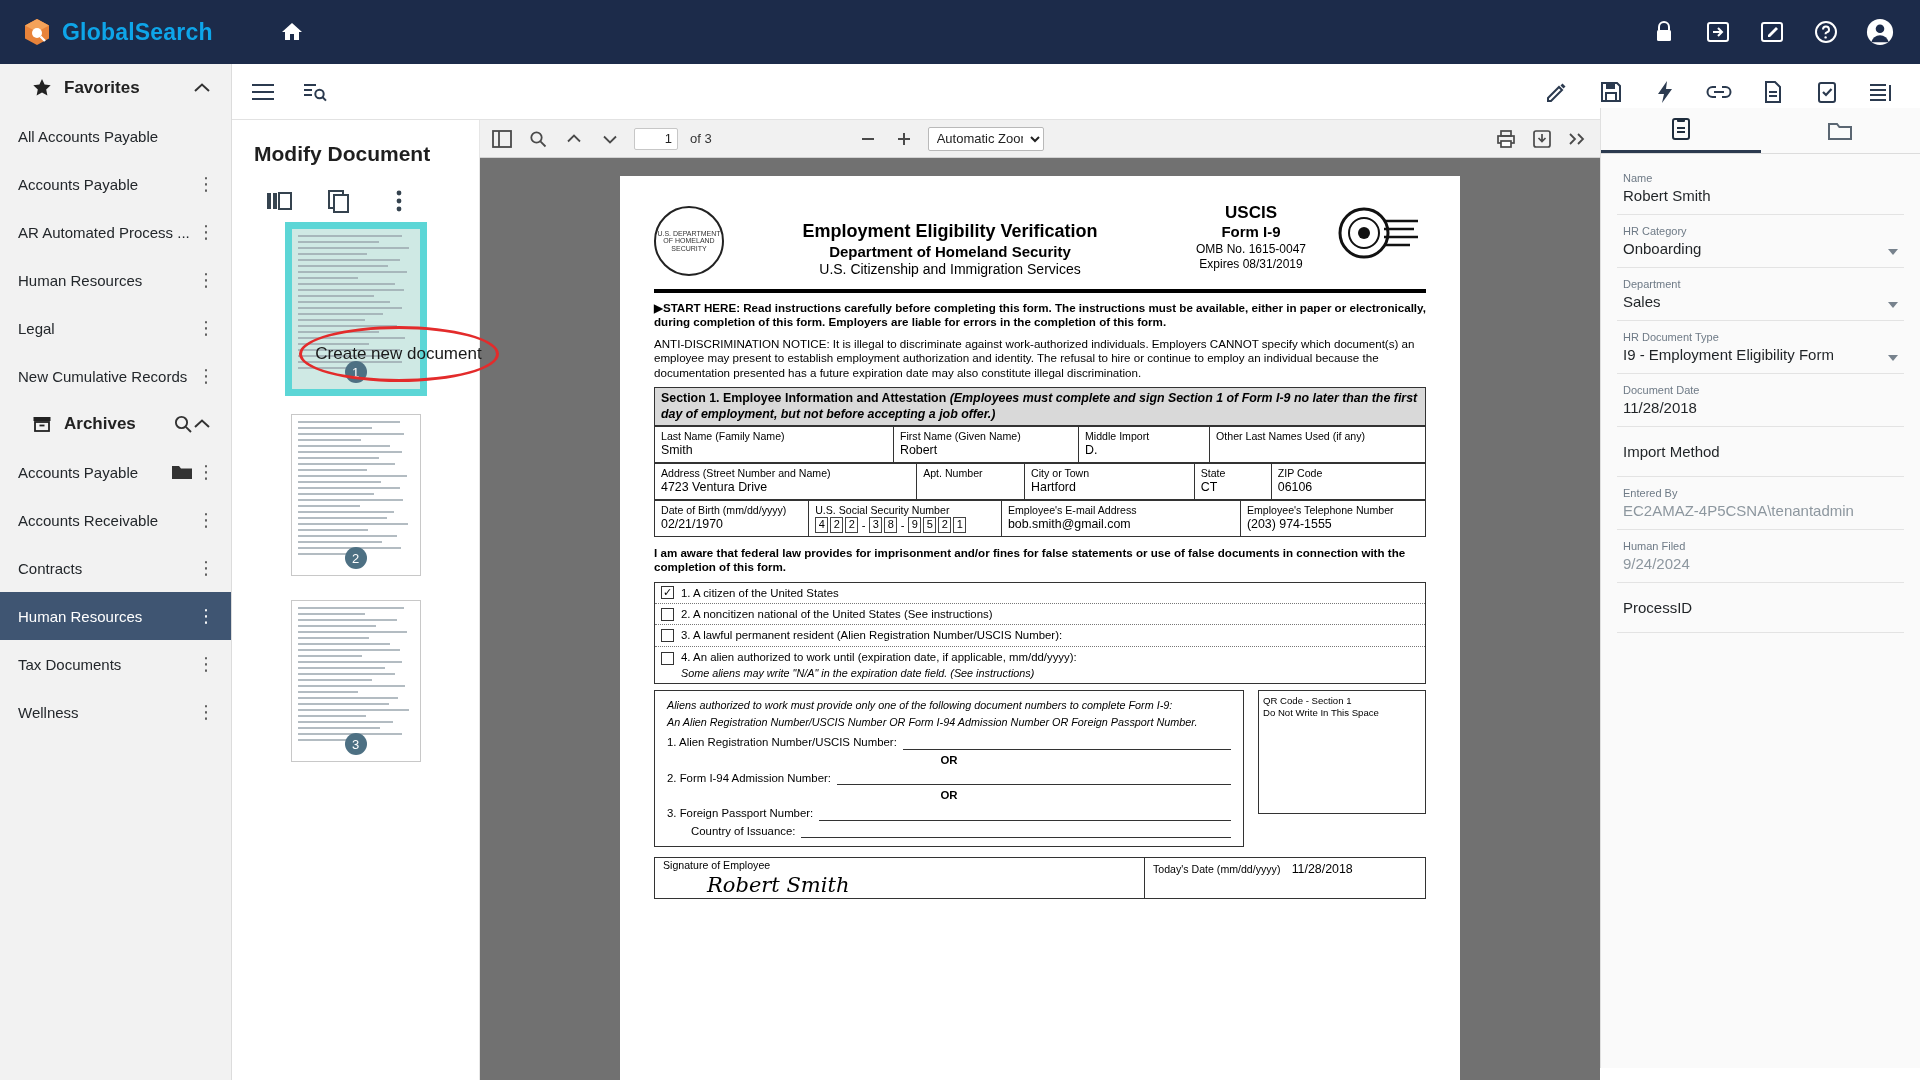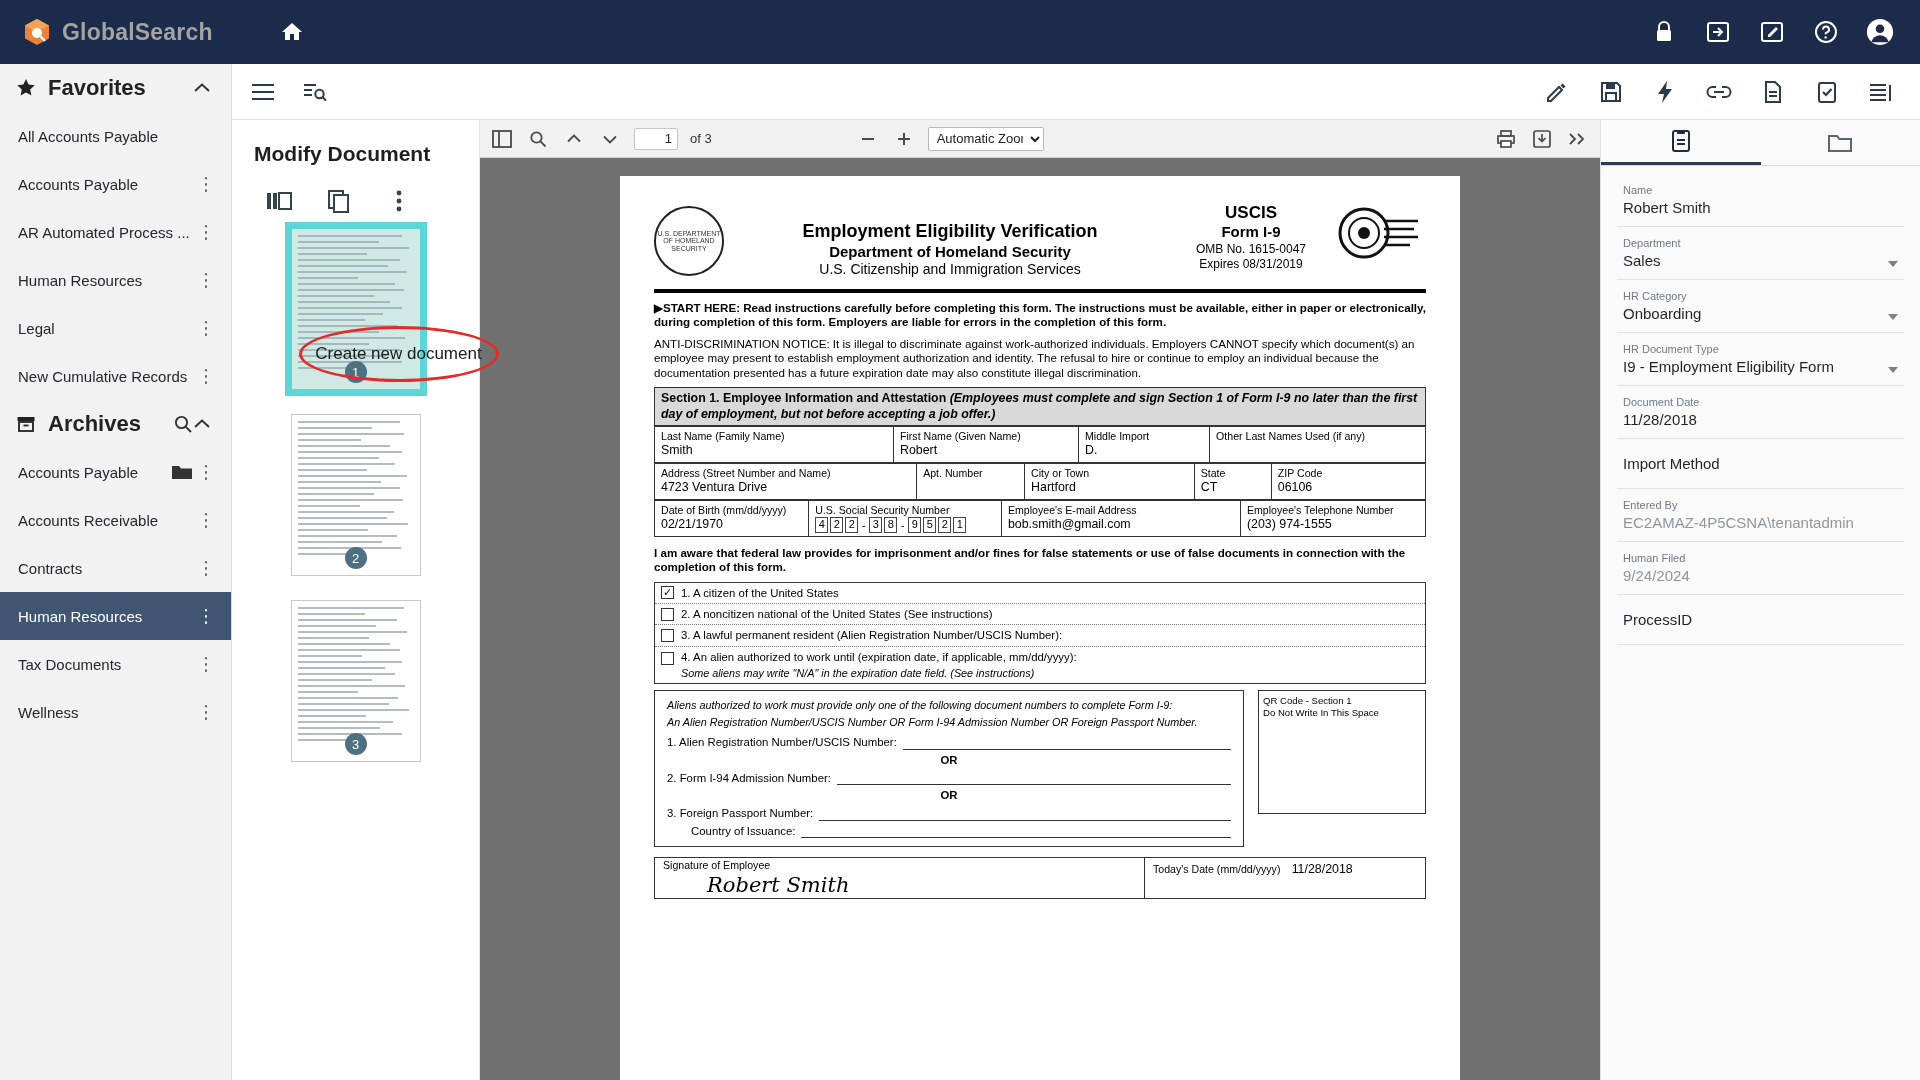--- a/index.html
+++ b/index.html
@@ -12,34 +12,34 @@
   }
   #app { position: relative; width: 1920px; height: 1080px; }
 
   
   .topbar {
     position: absolute; top: 0; left: 0; width: 1920px; height: 64px;
     background: #1c2b4a; display: flex; align-items: center;
   }
   .brand { display: flex; align-items: center; gap: 10px; padding-left: 22px; width: 232px; }
   .brand-logo { width: 30px; height: 30px; position: relative; }
-  .brand-text { color: #a3a3a3; font-size: 23px; font-weight: bold; letter-spacing: .2px; }
+  .brand-text { color: #0ea5e9; font-size: 23px; font-weight: bold; letter-spacing: .2px; }
   .top-home { margin-left: 40px; display: flex; align-items: center; justify-content: center;
               width: 40px; height: 40px; cursor: pointer; }
   .top-right { margin-left: auto; display: flex; align-items: center; gap: 26px; padding-right: 26px; }
   .top-icon { width: 28px; height: 28px; display: flex; align-items: center; justify-content: center; cursor: pointer; }
 
   
   .sidebar {
     position: absolute; top: 64px; left: 0; width: 232px; height: 1016px;
     background: #f2f2f2; border-right: 1px solid #dcdcdc; overflow: hidden;
   }
   .side-section {
     display: flex; align-items: center; height: 48px; padding: 0 16px;
-    font-size: 22px; color: #222; font-weight: bold; cursor: pointer;
+    font-size: 17px; color: #222; font-weight: bold; cursor: pointer; margin-left: 16px;
   }
   .side-section .sec-ico { width: 26px; display: flex; align-items: center; }
   .side-section .sec-label { flex: 1; padding-left: 6px; }
   .side-section .sec-chev { width: 22px; text-align: center; color: #333; }
   .side-item {
     display: flex; align-items: center; height: 48px; padding: 0 14px 0 18px;
     font-size: 15px; color: #23272b; cursor: pointer;
   }
   .side-item .it-label { flex: 1; }
   .side-item .it-folder { width: 26px; display: flex; align-items: center; justify-content: center; }
@@ -165,21 +165,21 @@
   .uline { flex: 1; border-bottom: 1px solid #333; height: 12px; }
   .qr-box { border: 1px solid #333; width: 168px; height: 124px; padding: 4px; font-size: 9.6px; }
 
   .sig-row { display: flex; border: 1px solid #333; margin-top: 10px; }
   .sig-l { flex: 1; border-right: 1px solid #333; padding: 0 8px; }
   .sig-r { width: 280px; padding: 4px 8px; }
   .sig-name { font-family: "DejaVu Serif", serif; font-style: italic; font-size: 21px; padding-left: 44px; }
 
   
   .metapanel {
-    position: absolute; top: 120px; left: 1600px; width: 320px; height: 960px;
+    position: absolute; top: 108px; left: 1600px; width: 320px; height: 960px;
     background: #fafafa; border-left: 1px solid #e0e0e0;
   }
   .meta-tabs { display: flex; height: 46px; border-bottom: 1px solid #dcdcdc; background: #fafafa; }
   .meta-tab { flex: 1; display: flex; align-items: center; justify-content: center; cursor: pointer; color: #5a6672; }
   .meta-tab.active { color: #1f2d3d; border-bottom: 3px solid #2b3a4f; }
   .fields { padding: 8px 0 0 0; }
   .field { margin: 0 16px; padding: 10px 6px 8px 6px; border-bottom: 1px solid #e3e3e3; position: relative; }
   .field .flabel { font-size: 11px; color: #6e7a86; margin-bottom: 3px; }
   .field .fvalue { font-size: 15px; color: #1f2326; min-height: 19px; }
   .field.disabled .fvalue { color: #8d979f; }
@@ -809,27 +809,27 @@
           </svg>
       </div>
     </div>
 
     <div class="fields">
       <div class="field">
         <div class="flabel">Name</div>
         <div class="fvalue">Robert Smith</div>
       </div>
       <div class="field">
+        <div class="flabel">HR Category</div>
+        <div class="fvalue">Onboarding</div>
+        <span class="caret"></span>
+      </div>
+      <div class="field">
         <div class="flabel">Department</div>
         <div class="fvalue">Sales</div>
-        <span class="caret"></span>
-      </div>
-      <div class="field">
-        <div class="flabel">HR Category</div>
-        <div class="fvalue">Onboarding</div>
         <span class="caret"></span>
       </div>
       <div class="field">
         <div class="flabel">HR Document Type</div>
         <div class="fvalue">I9 - Employment Eligibility Form</div>
         <span class="caret"></span>
       </div>
       <div class="field">
         <div class="flabel">Document Date</div>
         <div class="fvalue">11/28/2018</div>

